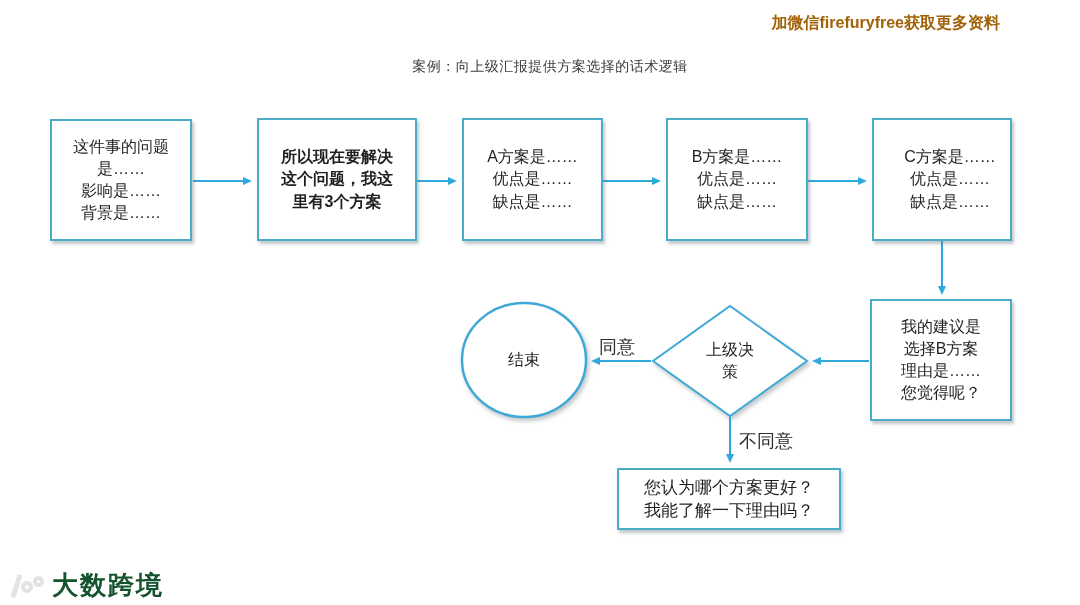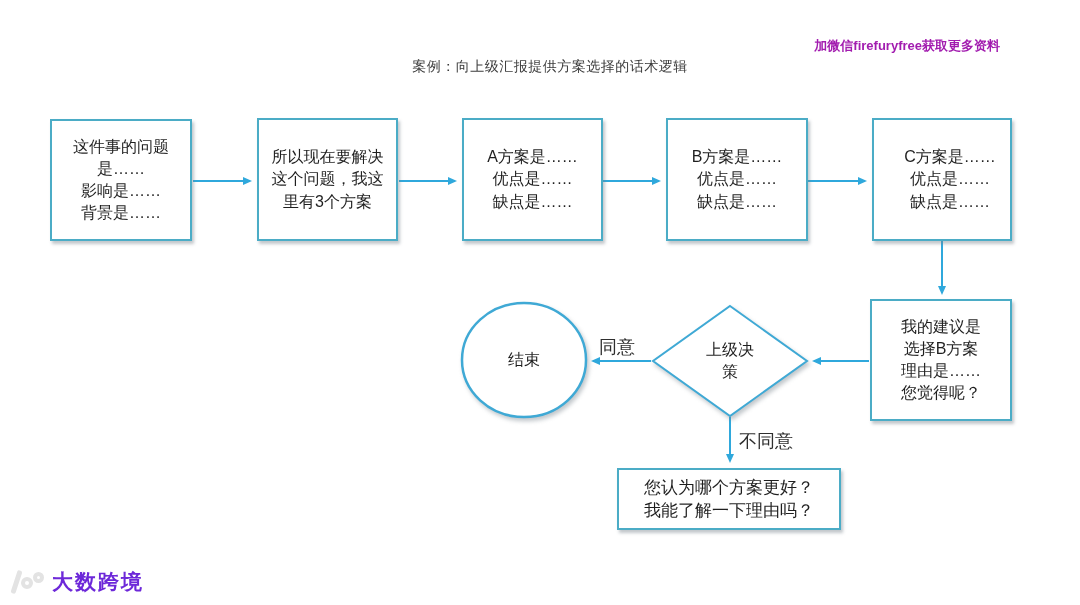--- a/index.html
+++ b/index.html
@@ -25,25 +25,24 @@
     left: 60px; top: 58px; width: 980px;
     text-align: center;
     font-size: 14px;
     color: #3b3b3b;
     letter-spacing: 0.5px;
     z-index: 3;
   }
   .watermark-tr {
     position: absolute;
     right: 80px; top: 13px;
-    font-size: 13px;
+    font-size: 16px;
     font-weight: bold;
-    color: #a21caf;
+    color: #a16207;
     z-index: 3;
-    margin-top: 24px;
   }
   .node {
     position: absolute;
     background: #ffffff;
     border: 2px solid #4bacc6;
     box-shadow: 2px 3px 3px rgba(120,130,140,0.45);
     display: flex;
     align-items: center;
     justify-content: center;
     text-align: center;
@@ -71,23 +70,23 @@
     font-size: 18px;
     color: #2e2e2e;
     z-index: 3;
   }
   .footer-logo {
     position: absolute;
     left: 12px; top: 568px;
     display: flex;
     align-items: center;
     gap: 6px;
-    color: #6d28d9;
+    color: #14532d;
     font-weight: bold;
-    font-size: 21px;
+    font-size: 26px;
     letter-spacing: 2px;
     z-index: 3;
     user-select: none;
   }
   .logo-100 {
     position: relative;
     width: 34px; height: 26px;
   }
   .logo-100 .bar {
     position: absolute;
@@ -142,21 +141,21 @@
   </svg>
 
   <div class="title">案例：向上级汇报提供方案选择的话术逻辑</div>
   <div class="watermark-tr">加微信firefuryfree获取更多资料</div>
 
   <div class="node" style="left:50px; top:119px; width:142px; height:122px;">这件事的问题
 是……
 影响是……
 背景是……</div>
 
-  <div class="node" style="left:257px; top:118px; width:141px; height:123px;">所以现在要解决
+  <div class="node" style="left:257px; top:118px; width:160px; height:123px;font-weight:bold;">所以现在要解决
 这个问题，我这
 里有3个方案</div>
 
   <div class="node" style="left:462px; top:118px; width:141px; height:123px;">A方案是……
 优点是……
 缺点是……</div>
 
   <div class="node" style="left:666px; top:118px; width:142px; height:123px;">B方案是……
 优点是……
 缺点是……</div>

